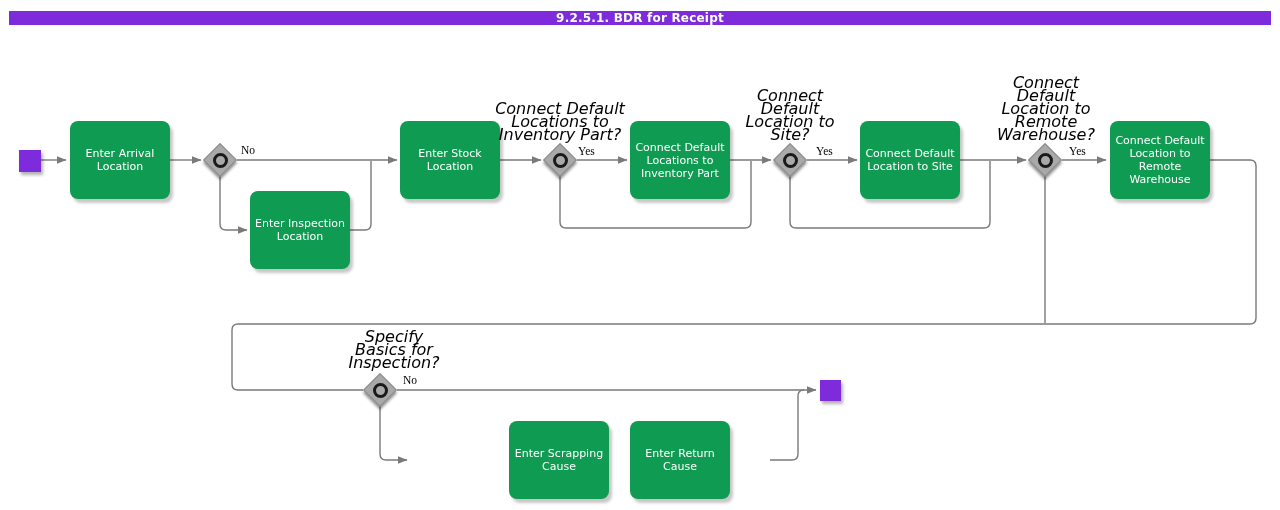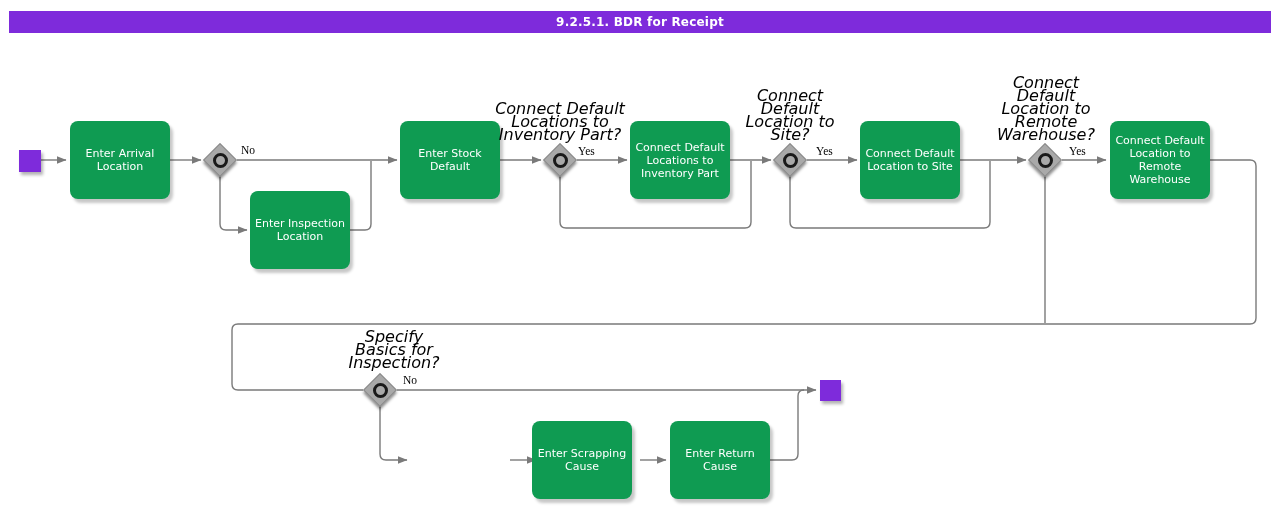--- a/index.html
+++ b/index.html
@@ -15,21 +15,21 @@
   }
   html,body{margin:0;padding:0;}
   body{
     width:1280px;height:510px;
     background:var(--background);
     font-family:"DejaVu Sans","Liberation Sans",sans-serif;
     overflow:hidden;
   }
   .canvas{position:relative;width:1280px;height:510px;}
   .titlebar{
-    position:absolute;left:9px;top:11px;width:1262px;height:22px;
+    position:absolute;left:9px;top:11px;width:1262px;height:14px;
     background:var(--purple);
     display:flex;align-items:center;justify-content:center;
   }
   .titlebar span{
     color:#fff;font-size:12px;font-weight:bold;letter-spacing:.2px;
   }
   svg.edges{position:absolute;left:0;top:0;pointer-events:none;}
   svg.edges path{stroke:var(--line);stroke-width:1.4;fill:none;stroke-linejoin:round;}
   svg.edges marker path{fill:var(--line);stroke:none;}
   .terminal{
@@ -114,42 +114,42 @@
   <div class="activity" style="left:70px;top:121px">
     <span>Enter Arrival
 Location</span>
   </div>
   <div class="activity" style="left:250px;top:191px">
     <span>Enter Inspection
 Location</span>
   </div>
   <div class="activity" style="left:400px;top:121px">
     <span>Enter Stock
-Default</span>
+Location</span>
   </div>
   <div class="activity" style="left:630px;top:121px">
     <span>Connect Default
 Locations to
 Inventory Part</span>
   </div>
   <div class="activity" style="left:860px;top:121px">
     <span>Connect Default
 Location to Site</span>
   </div>
   <div class="activity" style="left:1110px;top:121px">
     <span>Connect Default
 Location to
 Remote
 Warehouse</span>
   </div>
-  <div class="activity" style="left:532px;top:421px">
+  <div class="activity" style="left:509px;top:421px">
     <span>Enter Scrapping
 Cause</span>
   </div>
-  <div class="activity" style="left:670px;top:421px">
+  <div class="activity" style="left:630px;top:421px">
     <span>Enter Return
 Cause</span>
   </div>
 
   <div class="gateway" style="left:203px;top:143px">
     <div class="diamond"></div>
     <div class="ring"></div>
   </div>
   <div class="gateway" style="left:543px;top:143px">
     <div class="diamond"></div>

